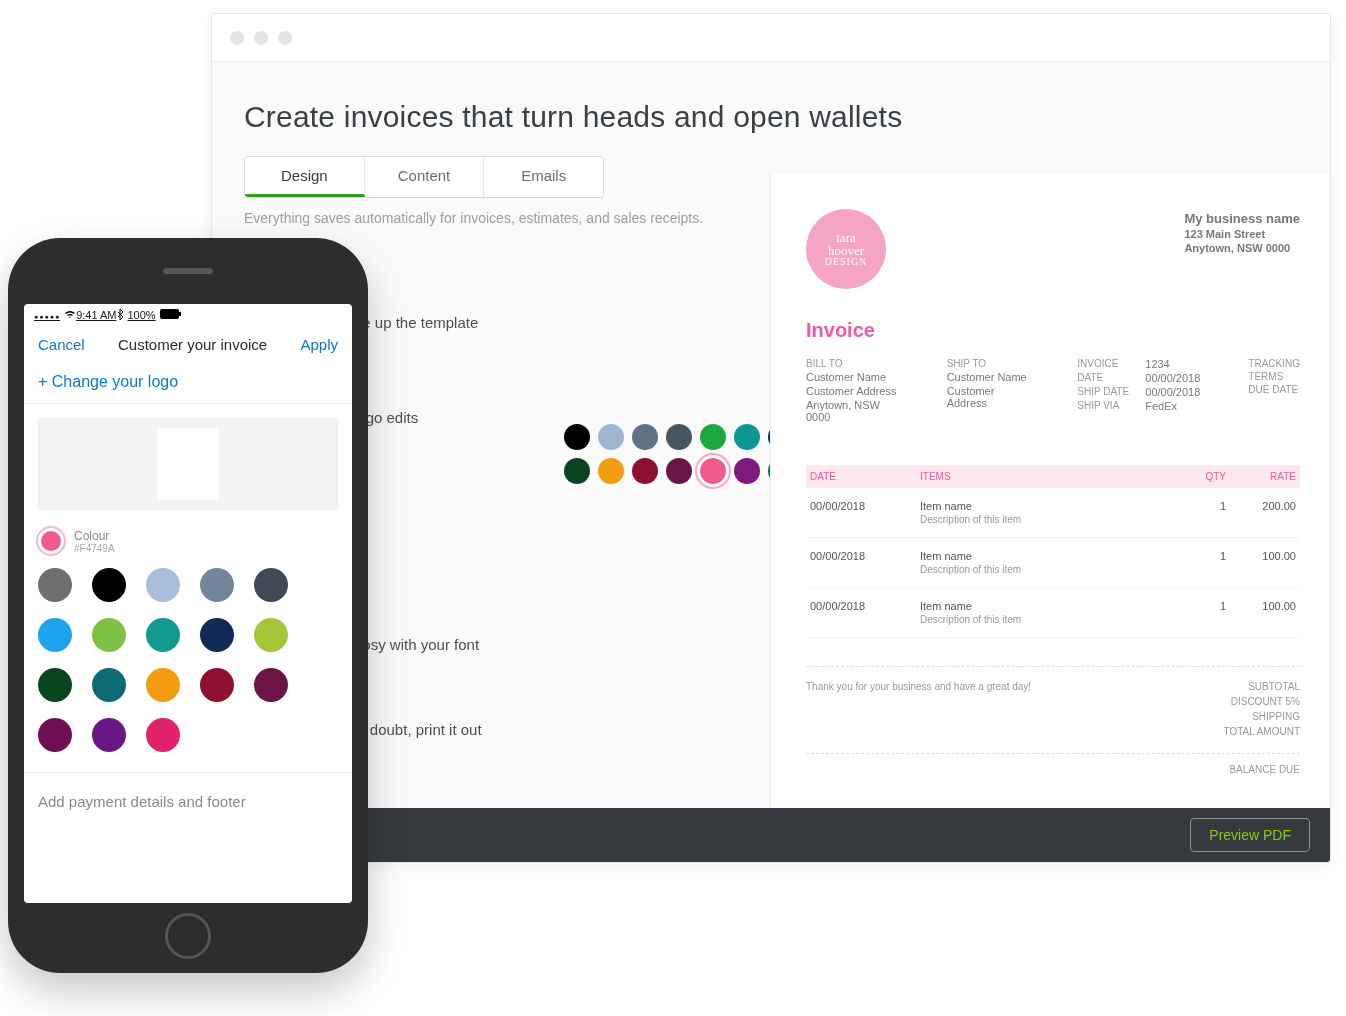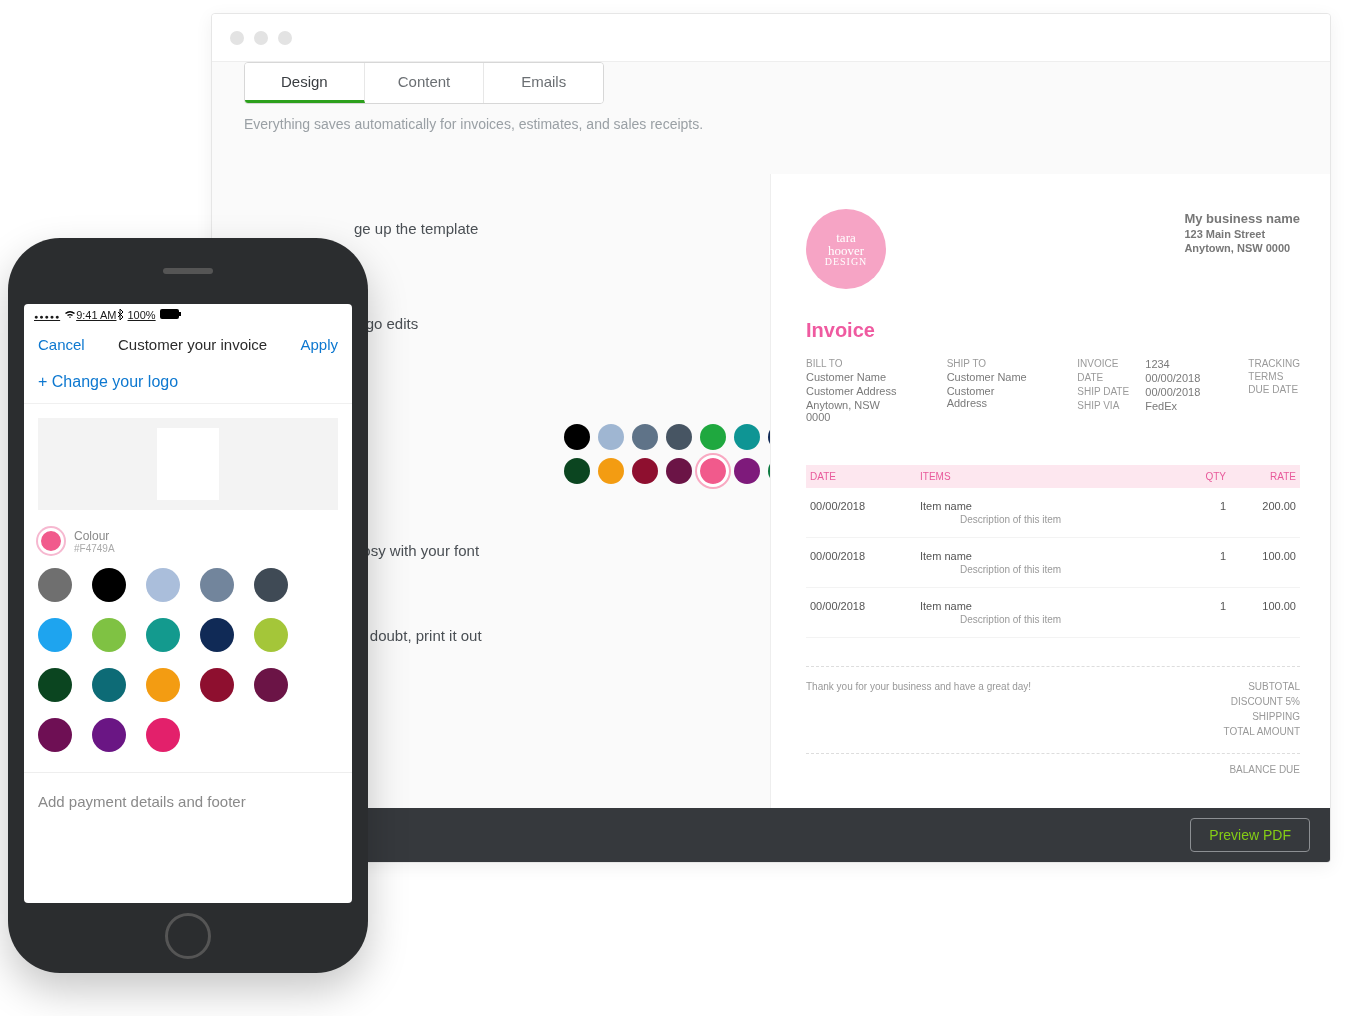--- a/index.html
+++ b/index.html
@@ -158,21 +158,21 @@
     padding: 6px 4px;
   }
   .inv-row {
     display: grid;
     grid-template-columns: 110px 1fr 60px 70px;
     padding: 12px 4px;
     border-bottom: 1px solid #f3f3f3;
     font-size: 11px;
     color: #555;
   }
-  .inv-row .desc { color:#999; font-size:10px; margin-top:2px;margin-left:40px; }
+  .inv-row .desc { color:#999; font-size:10px; margin-top:2px; }
   .inv-row .qty, .inv-row .rate, .inv-thead .qty, .inv-thead .rate { text-align:right; }
 
   .inv-footer {
     border-top: 1px dashed #ddd;
     margin-top: 28px;
     padding-top: 14px;
     display: flex; justify-content: space-between;
     font-size: 10px;
     color: #999;
   }
@@ -297,20 +297,21 @@
 </head>
 <body>
 
 <div class="browser">
   <div class="browser-titlebar">
     <span class="tb-dot"></span>
     <span class="tb-dot"></span>
     <span class="tb-dot"></span>
   </div>
 
+  <div class="browser-heading">Create invoices that turn heads and open wallets</div>
 
   <div class="tabbar">
     <div class="tabbtn active">Design</div>
     <div class="tabbtn">Content</div>
     <div class="tabbtn">Emails</div>
   </div>
 
   <div class="helper-text">Everything saves automatically for invoices, estimates, and sales receipts.</div>
 
   <div style="height:38px"></div>

